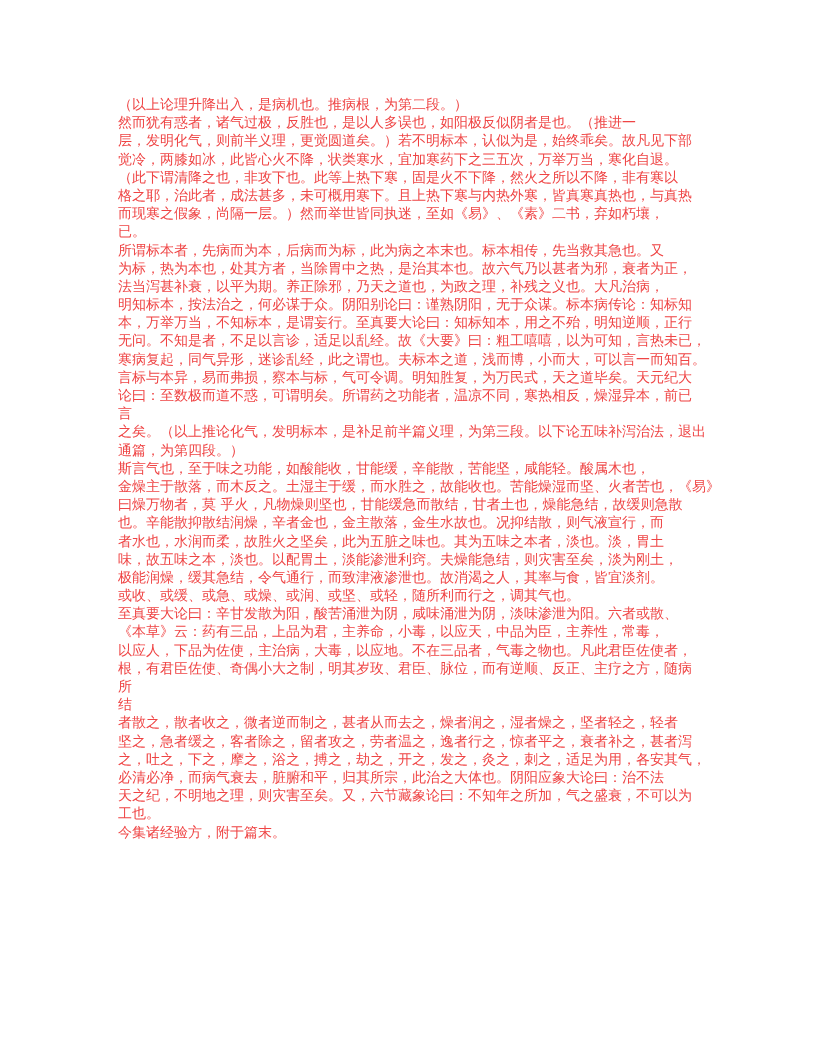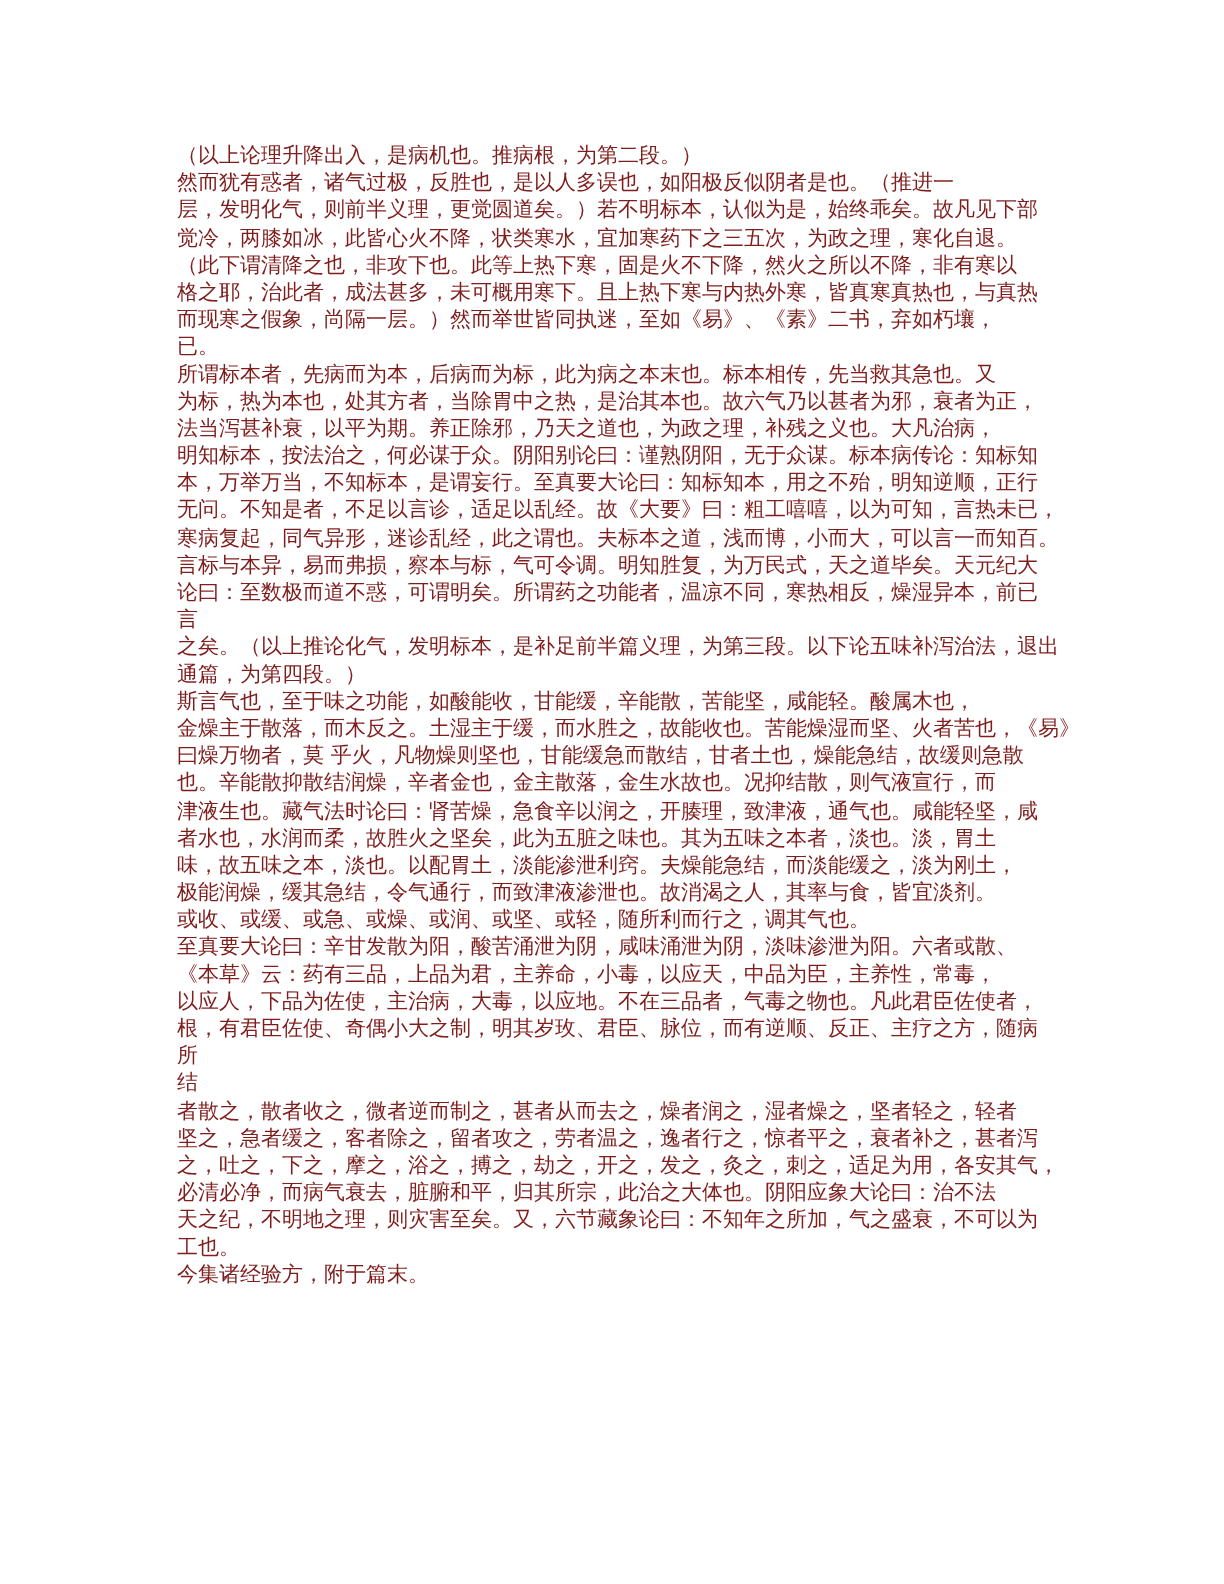--- a/index.html
+++ b/index.html
@@ -14,42 +14,42 @@
       overflow: hidden;
     }
     .page {
       position: absolute;
       left: 118px;
       top: 95px;
       width: 600px;
       font-family: "DejaVu Serif", serif;
       font-size: 14px;
       line-height: 18.2px;
-      color: #7f1d1d;
+      color: #ef4444;
     }
     .line {
       display: block;
       white-space: pre;
       height: 18.2px;
       letter-spacing: 0;
     }
   </style>
 </head>
 <body>
 
 <div class="page">
 
   <div class="para">
     <span class="line">（以上论理升降出入，是病机也。推病根，为第二段。）</span>
   </div>
 
   <div class="para">
     <span class="line">然而犹有惑者，诸气过极，反胜也，是以人多误也，如阳极反似阴者是也。（推进一</span>
     <span class="line">层，发明化气，则前半义理，更觉圆道矣。）若不明标本，认似为是，始终乖矣。故凡见下部</span>
-    <span class="line">觉冷，两膝如冰，此皆心火不降，状类寒水，宜加寒药下之三五次，为政之理，寒化自退。</span>
+    <span class="line">觉冷，两膝如冰，此皆心火不降，状类寒水，宜加寒药下之三五次，万举万当，寒化自退。</span>
     <span class="line">（此下谓清降之也，非攻下也。此等上热下寒，固是火不下降，然火之所以不降，非有寒以</span>
     <span class="line">格之耶，治此者，成法甚多，未可概用寒下。且上热下寒与内热外寒，皆真寒真热也，与真热</span>
     <span class="line">而现寒之假象，尚隔一层。）然而举世皆同执迷，至如《易》、《素》二书，弃如朽壤，</span>
     <span class="line">已。</span>
   </div>
 
   <div class="para">
     <span class="line">所谓标本者，先病而为本，后病而为标，此为病之本末也。标本相传，先当救其急也。又</span>
     <span class="line">为标，热为本也，处其方者，当除胃中之热，是治其本也。故六气乃以甚者为邪，衰者为正，</span>
     <span class="line">法当泻甚补衰，以平为期。养正除邪，乃天之道也，为政之理，补残之义也。大凡治病，</span>
@@ -62,23 +62,22 @@
     <span class="line">言</span>
     <span class="line">之矣。（以上推论化气，发明标本，是补足前半篇义理，为第三段。以下论五味补泻治法，退出</span>
     <span class="line">通篇，为第四段。）</span>
   </div>
 
   <div class="para">
     <span class="line">斯言气也，至于味之功能，如酸能收，甘能缓，辛能散，苦能坚，咸能轻。酸属木也，</span>
     <span class="line">金燥主于散落，而木反之。土湿主于缓，而水胜之，故能收也。苦能燥湿而坚、火者苦也，《易》</span>
     <span class="line">曰燥万物者，莫 乎火，凡物燥则坚也，甘能缓急而散结，甘者土也，燥能急结，故缓则急散</span>
     <span class="line">也。辛能散抑散结润燥，辛者金也，金主散落，金生水故也。况抑结散，则气液宣行，而</span>
-    <span class="line">津液生也。藏气法时论曰：肾苦燥，急食辛以润之，开腠理，致津液，通气也。咸能轻坚，咸</span>
     <span class="line">者水也，水润而柔，故胜火之坚矣，此为五脏之味也。其为五味之本者，淡也。淡，胃土</span>
-    <span class="line">味，故五味之本，淡也。以配胃土，淡能渗泄利窍。夫燥能急结，而淡能缓之，淡为刚土，</span>
+    <span class="line">味，故五味之本，淡也。以配胃土，淡能渗泄利窍。夫燥能急结，则灾害至矣，淡为刚土，</span>
     <span class="line">极能润燥，缓其急结，令气通行，而致津液渗泄也。故消渴之人，其率与食，皆宜淡剂。</span>
     <span class="line">或收、或缓、或急、或燥、或润、或坚、或轻，随所利而行之，调其气也。</span>
     <span class="line">至真要大论曰：辛甘发散为阳，酸苦涌泄为阴，咸味涌泄为阴，淡味渗泄为阳。六者或散、</span>
   </div>
 
   <div class="para">
     <span class="line">《本草》云：药有三品，上品为君，主养命，小毒，以应天，中品为臣，主养性，常毒，</span>
     <span class="line">以应人，下品为佐使，主治病，大毒，以应地。不在三品者，气毒之物也。凡此君臣佐使者，</span>
     <span class="line">根，有君臣佐使、奇偶小大之制，明其岁玫、君臣、脉位，而有逆顺、反正、主疗之方，随病</span>
     <span class="line">所</span>

